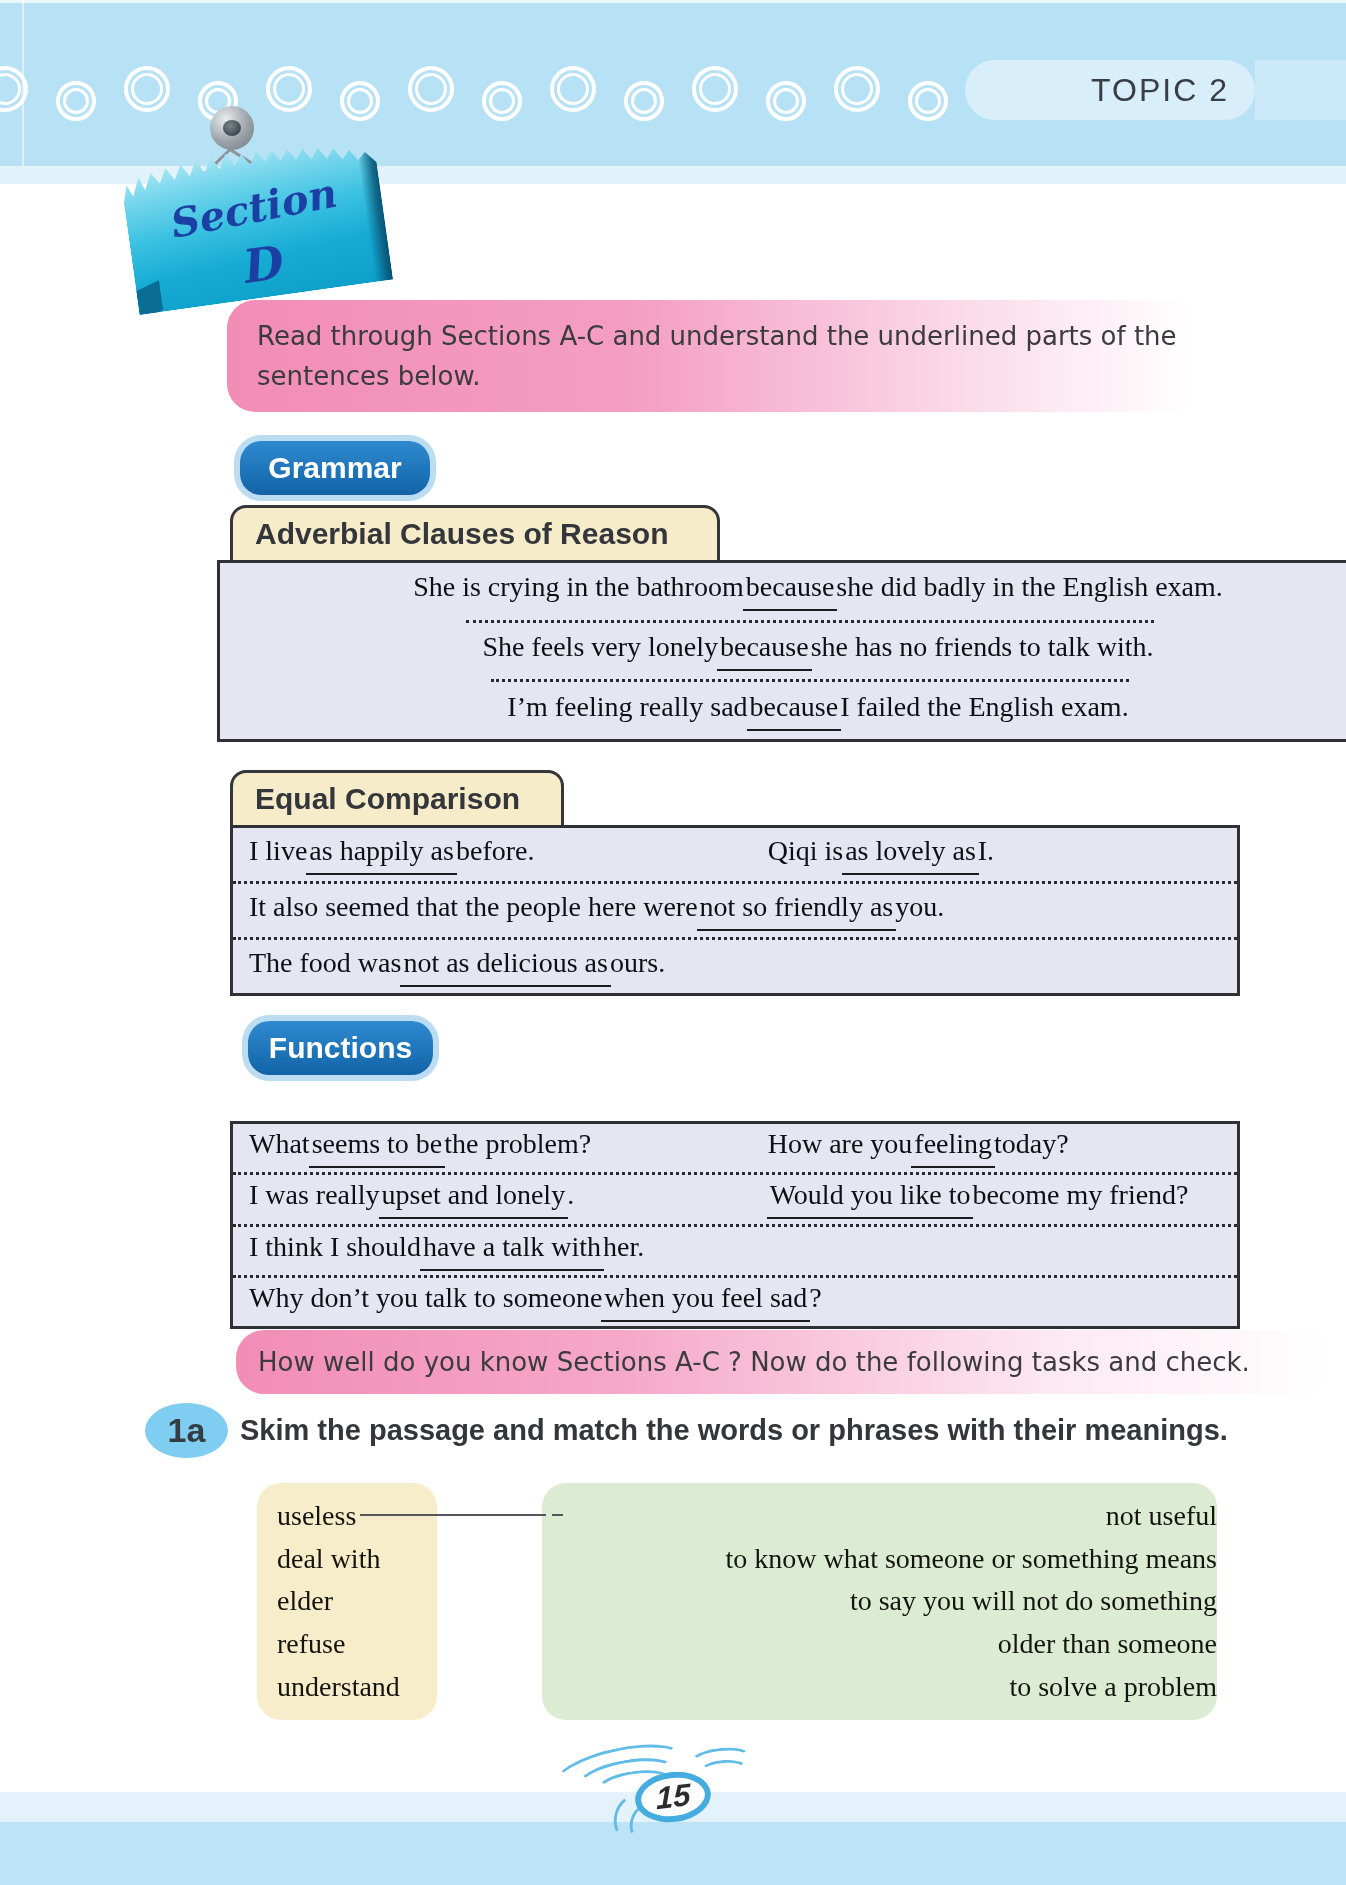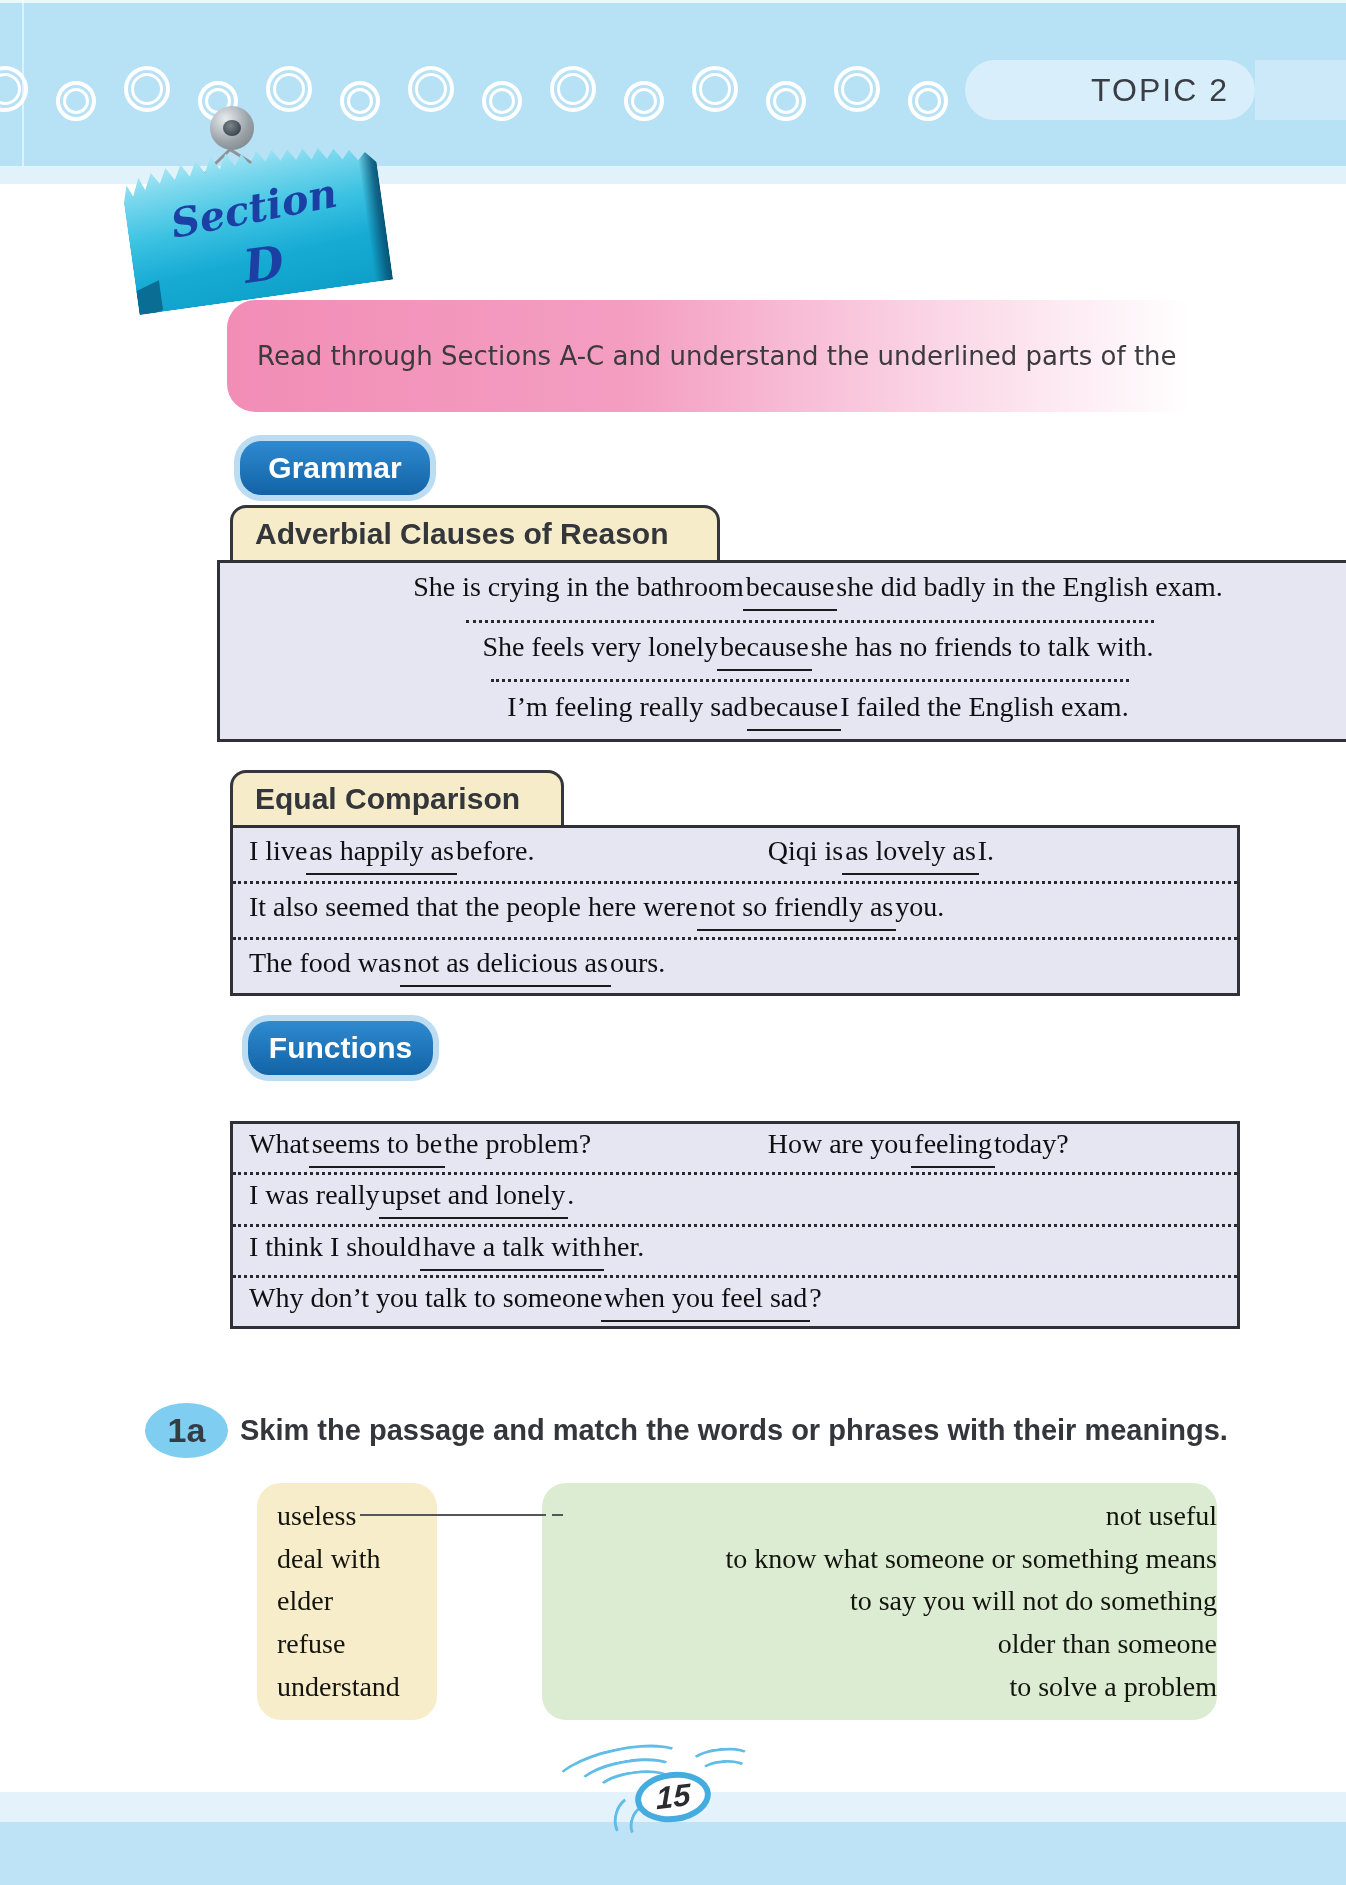--- a/index.html
+++ b/index.html
@@ -149,20 +149,21 @@
   <div class="string" style="left:230px;top:148px;width:90px;transform:rotate(136deg);"></div>
   <div class="string" style="left:230px;top:148px;width:121px;transform:rotate(32deg);"></div>
   <div class="sticker">
     <div class="sec-word">Section</div>
     <div class="sec-letter">D</div>
   </div>
   <div class="pin"></div>
 
   <div class="banner banner1">
       <div class="bline">Read through Sections A-C and understand the underlined parts of the</div>
+      <div class="bline">sentences below.</div>
     </div>
 
   <div class="label-pill pill-grammar">
     <span>Grammar</span>
   </div>
 
   <div class="tab tab1">Adverbial Clauses of Reason</div>
   <div class="gbox box1">
       <div class="g-row">
         <div class="g-col c0">
@@ -233,37 +234,44 @@
           <span class="u">feeling</span>
           <span> today?</span>
         </div>
       </div>
       <div class="g-row">
         <div class="g-col c0 two">
           <span>I was really </span>
           <span class="u">upset and lonely</span>
           <span>.</span>
         </div>
+        <div class="g-col c1 two">
+          <span class="u">Would you like to</span>
+          <span> become my friend?</span>
+        </div>
       </div>
       <div class="g-row">
         <div class="g-col c0">
           <span>I think I should </span>
           <span class="u">have a talk with</span>
           <span> her.</span>
         </div>
       </div>
       <div class="g-row">
         <div class="g-col c0">
           <span>Why don’t you talk to someone </span>
           <span class="u">when you feel sad</span>
           <span>?</span>
         </div>
       </div>
     </div>
 
+  <div class="banner banner2">
+    <span class="bline">How well do you know Sections A-C ? Now do the following tasks and check.</span>
+  </div>
 
   <div class="task-badge">1a</div>
   <div class="task-instruction">Skim the passage and match the words or phrases with their meanings.</div>
 
   <div class="mbox mwords">
       <div class="m-item">useless</div>
       <div class="m-item">deal with</div>
       <div class="m-item">elder</div>
       <div class="m-item">refuse</div>
       <div class="m-item">understand</div>

